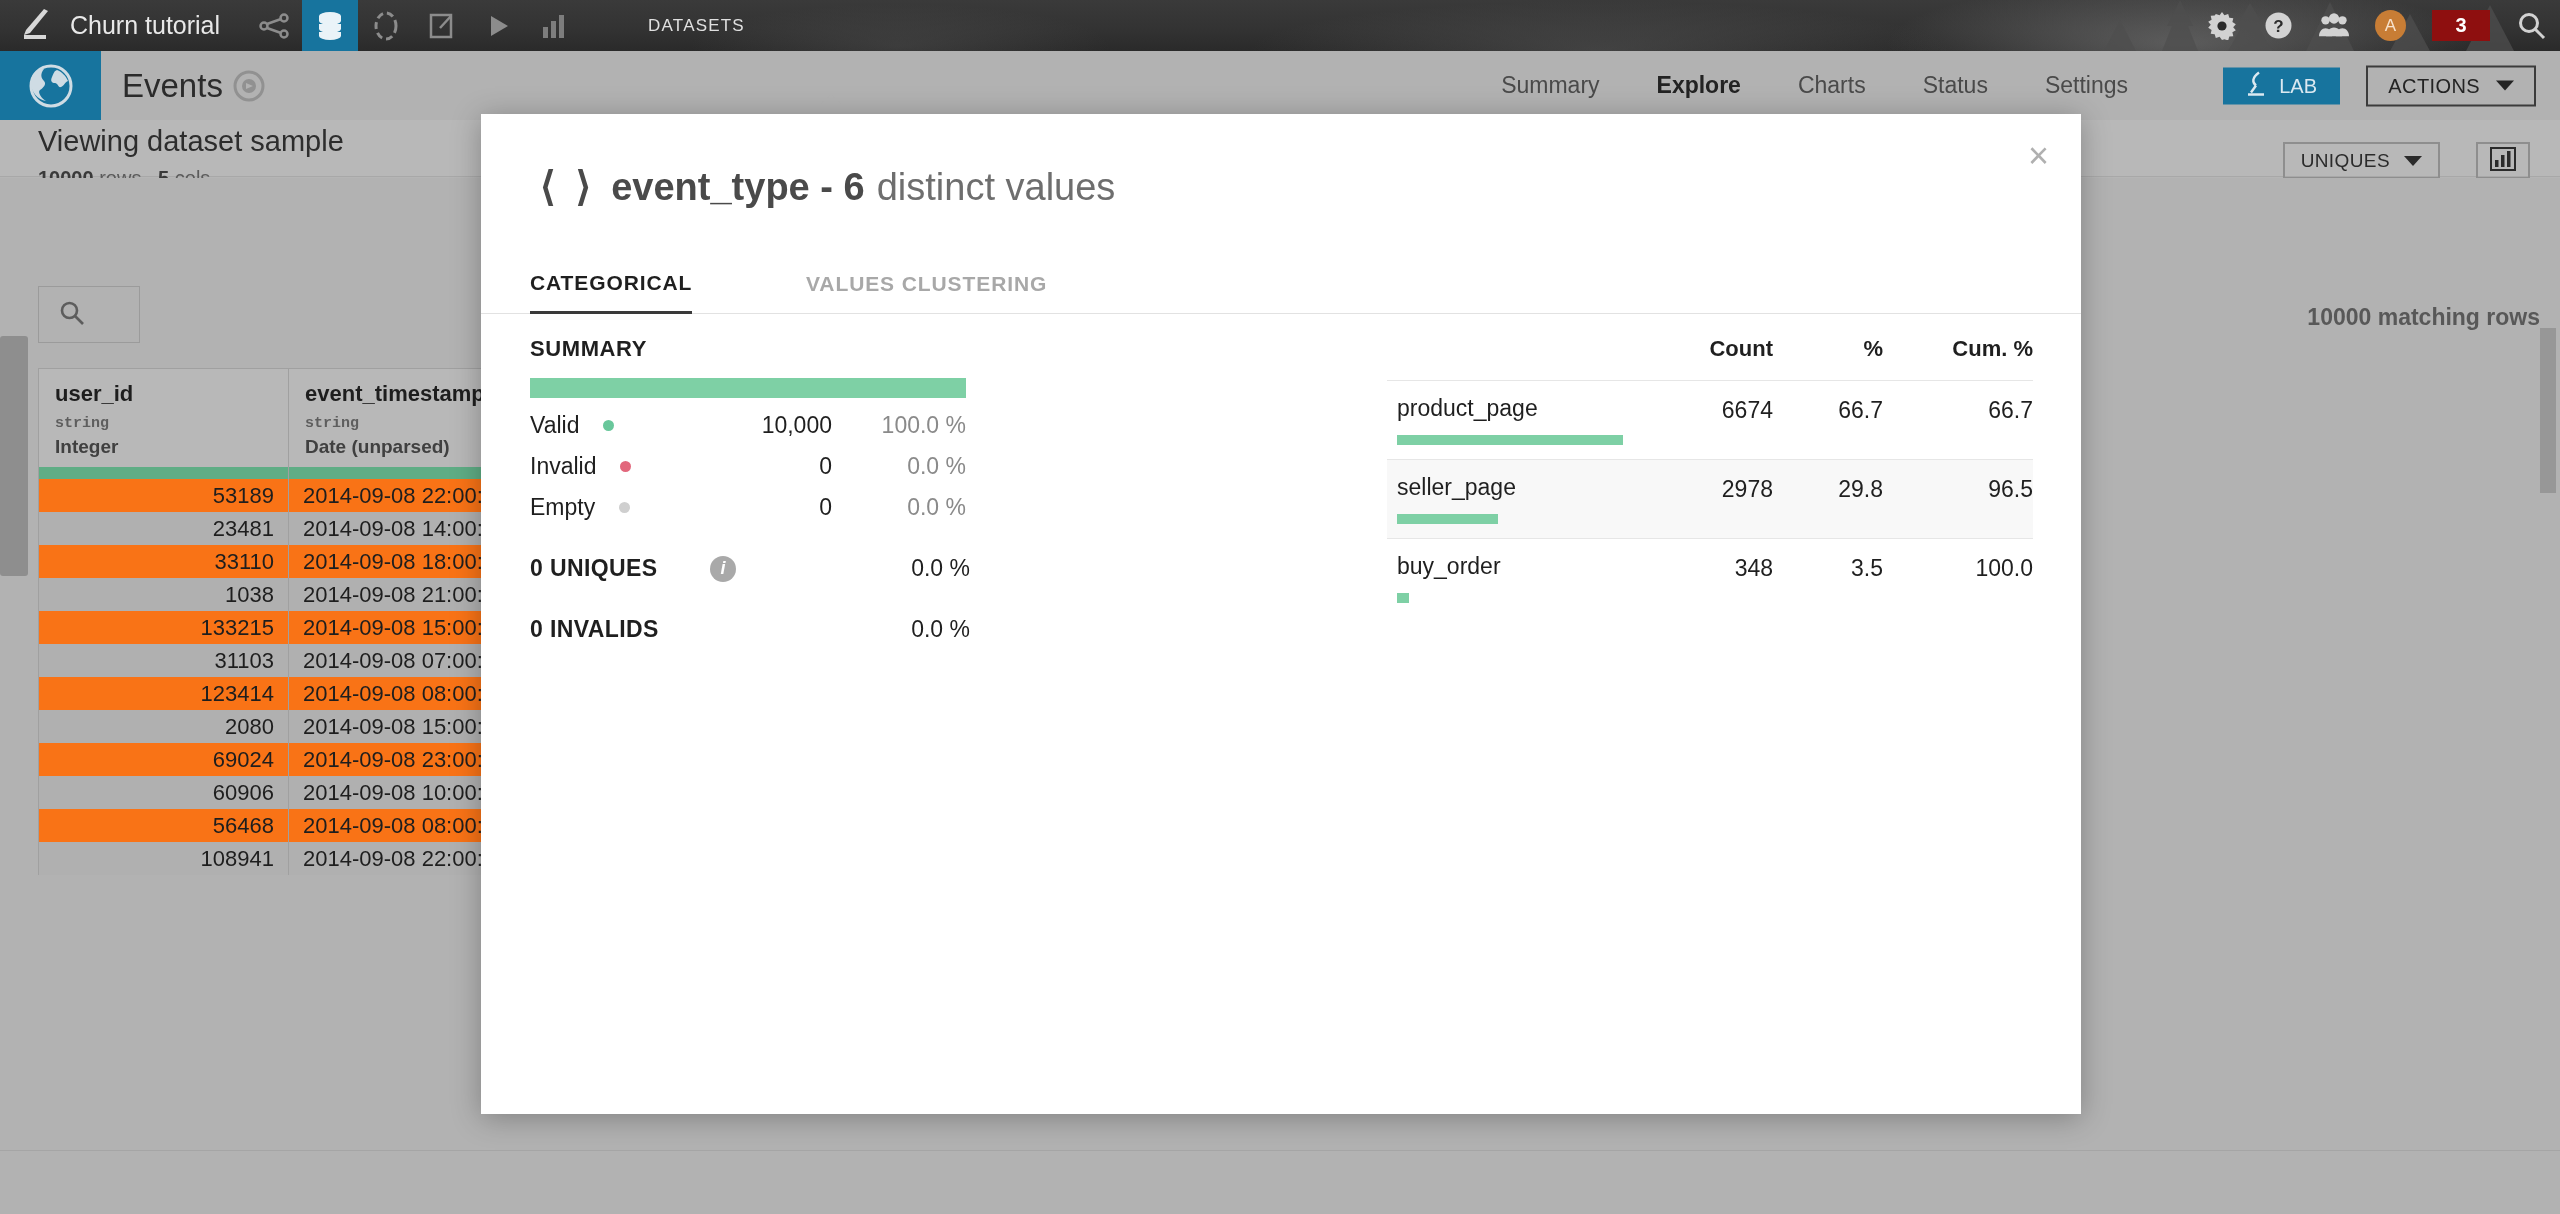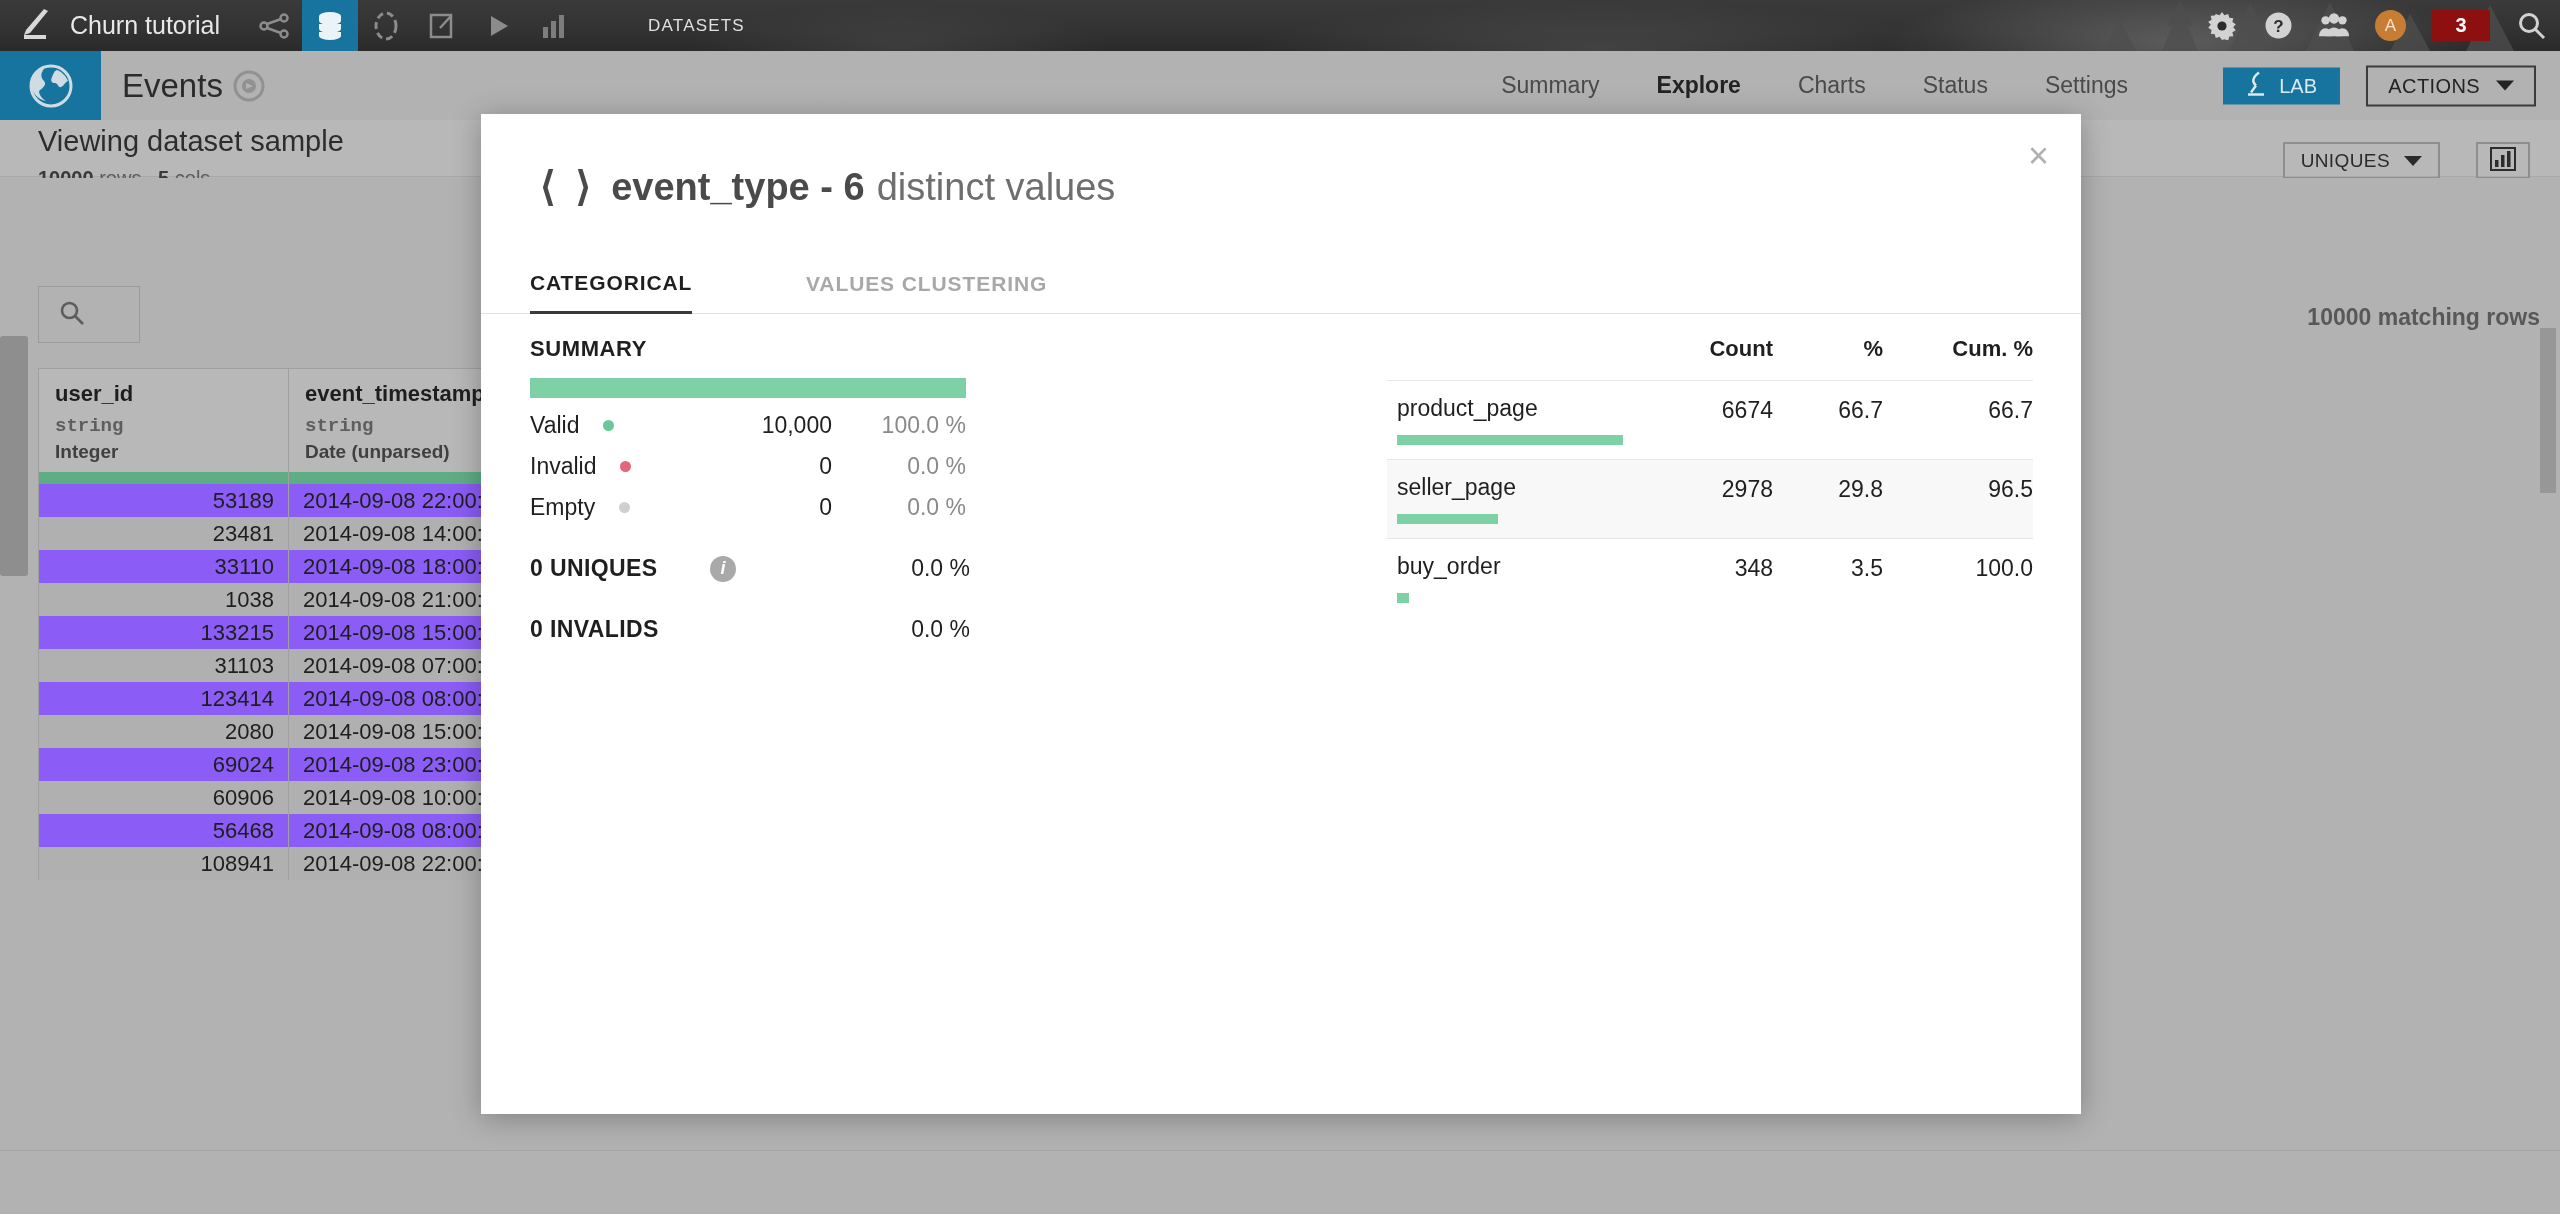--- a/index.html
+++ b/index.html
@@ -178,34 +178,34 @@
     table-layout: fixed;
   }
   #grid th {
     background: #b8b8b8;
     border: 1px solid #a0a0a0;
     border-bottom: none;
     padding: 0; vertical-align: top;
     text-align: left;
   }
   .colname { font-size: 22px; font-weight: 700; color: #1e1e1e; padding: 12px 16px 8px 16px; }
-  .coltype { font-family: "Liberation Mono", monospace; font-size: 19px; color: #5e5e5e; padding: 0 16px 4px 16px; }
+  .coltype { font-family: "Liberation Mono", monospace; font-size: 15px; color: #5e5e5e; padding: 0 16px 4px 16px; }
   .colmeaning { font-size: 19px; color: #404040; padding: 0 16px 9px 16px; }
   .qualitybar { height: 12px; background: #5fad85; margin: 0; }
   #grid td {
     border-left: 1px solid #a0a0a0;
     border-right: 1px solid #a0a0a0;
     font-size: 22px; color: #1e1e1e;
     height: 33px; padding: 0 14px;
     text-align: right;
     white-space: nowrap;
     overflow: hidden;
   }
   #grid td.left { text-align: left; }
-  #grid tr.odd td { background: #8b5cf6; }
+  #grid tr.odd td { background: #f97316; }
   #grid tr.even td { background: #b0b0b0; }
   #bottom-strip {
     position: absolute; left: 0; top: 1150px; width: 2560px; height: 64px;
     background: #b2b2b2; border-top: 1px solid #a5a5a5;
   }
 
   
   #modal {
     position: absolute; left: 481px; top: 114px;
     width: 1600px; height: 1000px;

